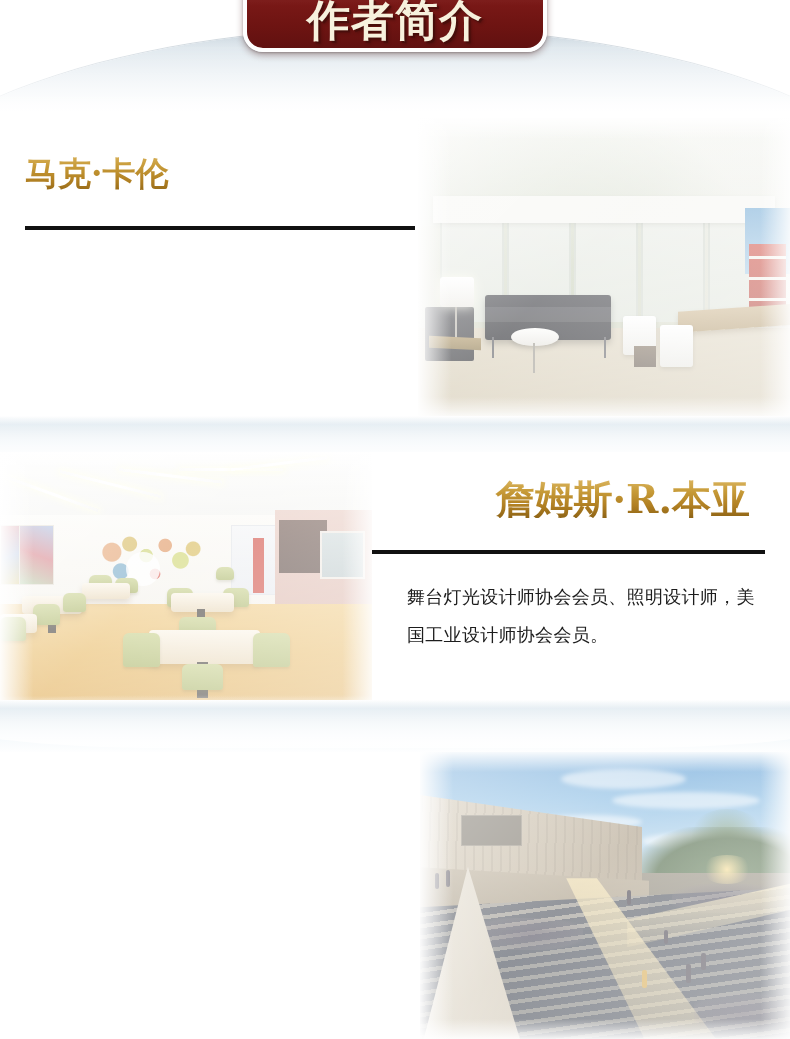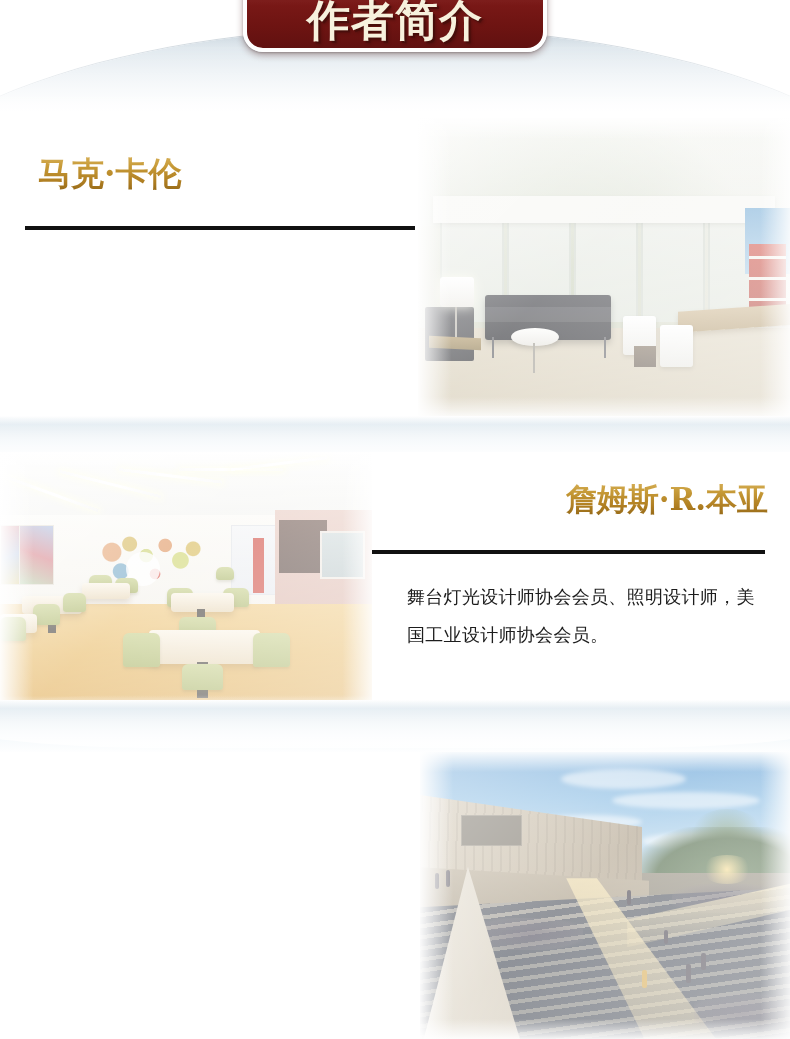--- a/index.html
+++ b/index.html
@@ -169,29 +169,29 @@
   }
   .body-text {
     position: absolute;
     font-family: "DejaVu Sans", "Liberation Sans", sans-serif;
     color: #1d1d1d;
     letter-spacing: 0.3px;
   }
 
   
   #sec1 .panel   { left: 0; width: 418px; }
-  #sec1 .name    { left: 25px; top: 36px; font-size: 33px; line-height: 40px; margin-left: 13px; }
+  #sec1 .name    { left: 25px; top: 36px; font-size: 33px; line-height: 40px; }
   #sec1 .rule    { left: 25px; top: 108px; width: 390px; }
   #sec1 .body-text { left: 25px; top: 138px; width: 375px; font-size: 18px; line-height: 36px; }
   #sec1 .photo-wrap { position: absolute; left: 418px; top: 0; width: 372px; height: 300px; overflow: hidden; }
 
   
   #sec2 .photo-wrap { position: absolute; left: 0; top: 0; width: 372px; height: 262px; overflow: hidden; }
   #sec2 .panel   { left: 372px; width: 418px; }
-  #sec2 .name    { right: 22px; top: 28px; font-size: 31px; line-height: 38px; }
+  #sec2 .name    { right: 40px; top: 28px; font-size: 39px; line-height: 38px; }
   #sec2 .rule    { left: 0px; top: 98px; width: 393px; }
   #sec2 .body-text { left: 35px; top: 126px; width: 348px; font-size: 18px; line-height: 38px; }
 
   
   #sec3 .panel   { left: 0; width: 420px; }
   #sec3 .name    { left: 25px; top: 30px; font-size: 33px; line-height: 40px; }
   #sec3 .rule    { left: 25px; top: 94px; width: 393px; }
   #sec3 .body-text { left: 25px; top: 122px; width: 372px; font-size: 18px; line-height: 38px; }
   #sec3 .photo-wrap { position: absolute; left: 420px; top: 0; width: 370px; height: 287px; overflow: hidden; }
 

